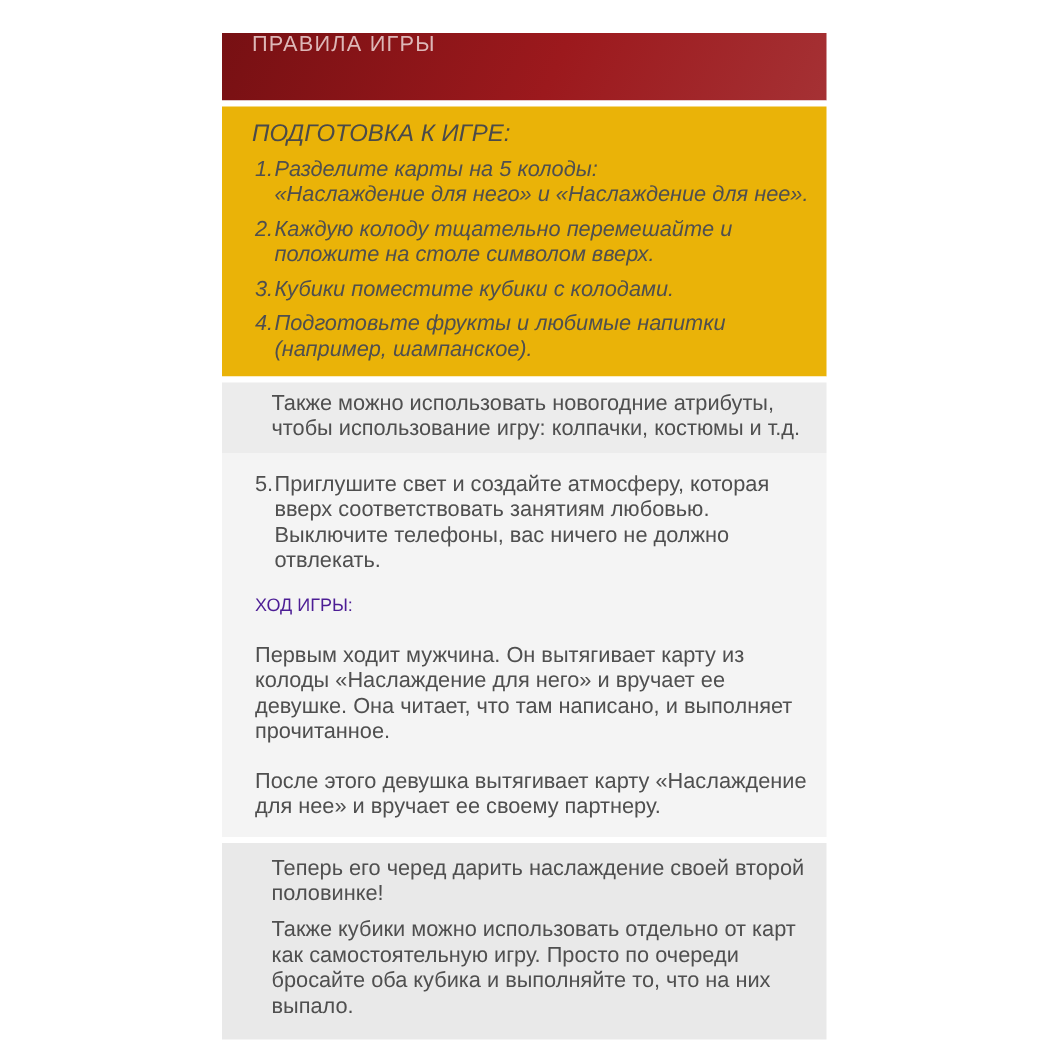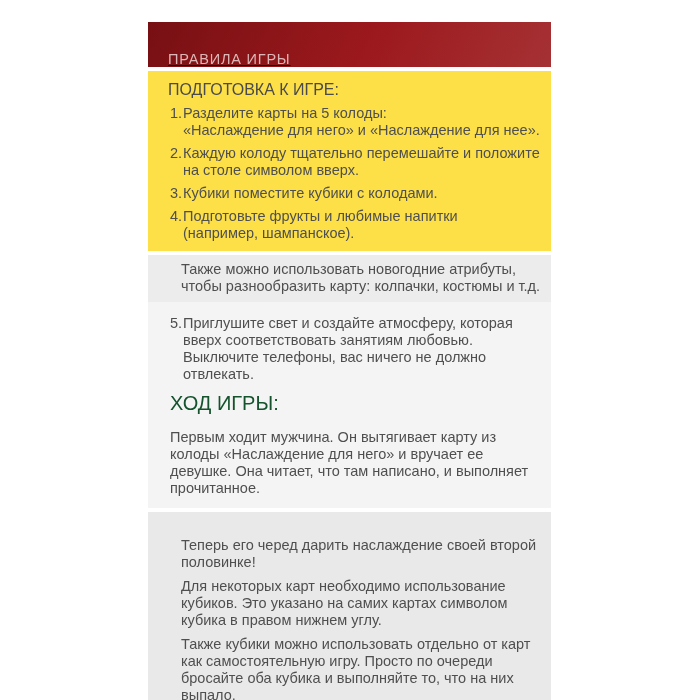--- a/index.html
+++ b/index.html
@@ -14,59 +14,58 @@
   .card {
     position: absolute;
     left: 148px;
     top: 22px;
     width: 403px;
   }
   .header {
     height: 45px;
     background: linear-gradient(115deg, #771013 0%, #9c191d 55%, #a53134 100%);
     display: flex;
-    align-items: flex-end;
+    align-items: flex-start;
     padding-left: 20px;
     box-sizing: border-box;
-    text-decoration: underline;
   }
   .title {
     color: #ddb7b7;
     font-size: 14.5px;
     letter-spacing: 0.8px;
     font-weight: 400;
   }
   .gap { height: 4px; background: #ffffff; }
   .sec { box-sizing: border-box; color: #4f4f4f; font-size: 14.5px; line-height: 17px; }
-  .sec-a { background: #fde047; padding: 9px 6px 9px 20px; }
+  .sec-a { background: #eab308; padding: 9px 6px 9px 20px; font-style: italic; }
   .note-band { background: #ececec; padding: 6px 6px 7px 33px; }
   .sec-b { background: #f4f4f4; padding: 7px 6px 11px 20px; }
   .sec-c { background: #e9e9e9; padding: 9px 8px 13px 33px; }
   .heading {
     font-size: 16px;
     line-height: 19px;
     color: #4a4a4a;
     margin: 0 0 5px 0;
     font-weight: 400;
   }
   .heading-mid {
-    font-size: 20px;
+    font-size: 12px;
     line-height: 19px;
-    color: #14532d;
+    color: #4c1d95;
     margin: 11px 0 2px 2px;
     font-weight: 400;
   }
   .item { display: flex; margin-top: 6px; padding-left: 2px; }
   .item .num { flex: 0 0 13px; }
   .item .txt { flex: 1; white-space: pre-line; }
   .para { margin: 16px 0 0 2px; }
   .para:first-child { margin-top: 0; }
   .note-text, .c-para { white-space: pre-line; }
   .c-para { margin-top: 7px; }
-  .c-para:first-child { margin-top: 16px; }
+  .c-para:first-child { margin-top: 0; }
 </style>
 </head>
 <body>
 
 <div class="card">
 
   <div class="header">
     <span class="title">ПРАВИЛА ИГРЫ</span>
   </div>
 
@@ -90,34 +89,34 @@
     <div class="item">
       <span class="num">4.</span>
       <span class="txt">Подготовьте фрукты и любимые напитки
 (например, шампанское).</span>
     </div>
   </div>
 
   <div class="gap"></div>
 
   <div class="sec note-band">
-    <div class="note-text">Также можно использовать новогодние атрибуты, чтобы разнообразить карту: колпачки, костюмы и т.д.</div>
+    <div class="note-text">Также можно использовать новогодние атрибуты, чтобы использование игру: колпачки, костюмы и т.д.</div>
   </div>
 
   <div class="sec sec-b">
     <div class="item">
       <span class="num">5.</span>
       <span class="txt">Приглушите свет и создайте атмосферу, которая вверх соответствовать занятиям любовью. Выключите телефоны, вас ничего не должно отвлекать.</span>
     </div>
     <div class="heading-mid">ХОД ИГРЫ:</div>
     <div class="para">Первым ходит мужчина. Он вытягивает карту из колоды «Наслаждение для него» и вручает ее девушке. Она читает, что там написано, и выполняет прочитанное.</div>
+    <div class="para">После этого девушка вытягивает карту «Наслаждение для нее» и вручает ее своему партнеру.</div>
   </div>
 
   <div class="gap"></div>
 
   <div class="sec sec-c">
     <div class="c-para">Теперь его черед дарить наслаждение своей второй половинке!</div>
-    <div class="c-para">Для некоторых карт необходимо использование кубиков. Это указано на самих картах символом кубика в правом нижнем углу.</div>
     <div class="c-para">Также кубики можно использовать отдельно от карт как самостоятельную игру. Просто по очереди бросайте оба кубика и выполняйте то, что на них выпало.</div>
 
   </div>
 
 </div>
 
 </body></html>

